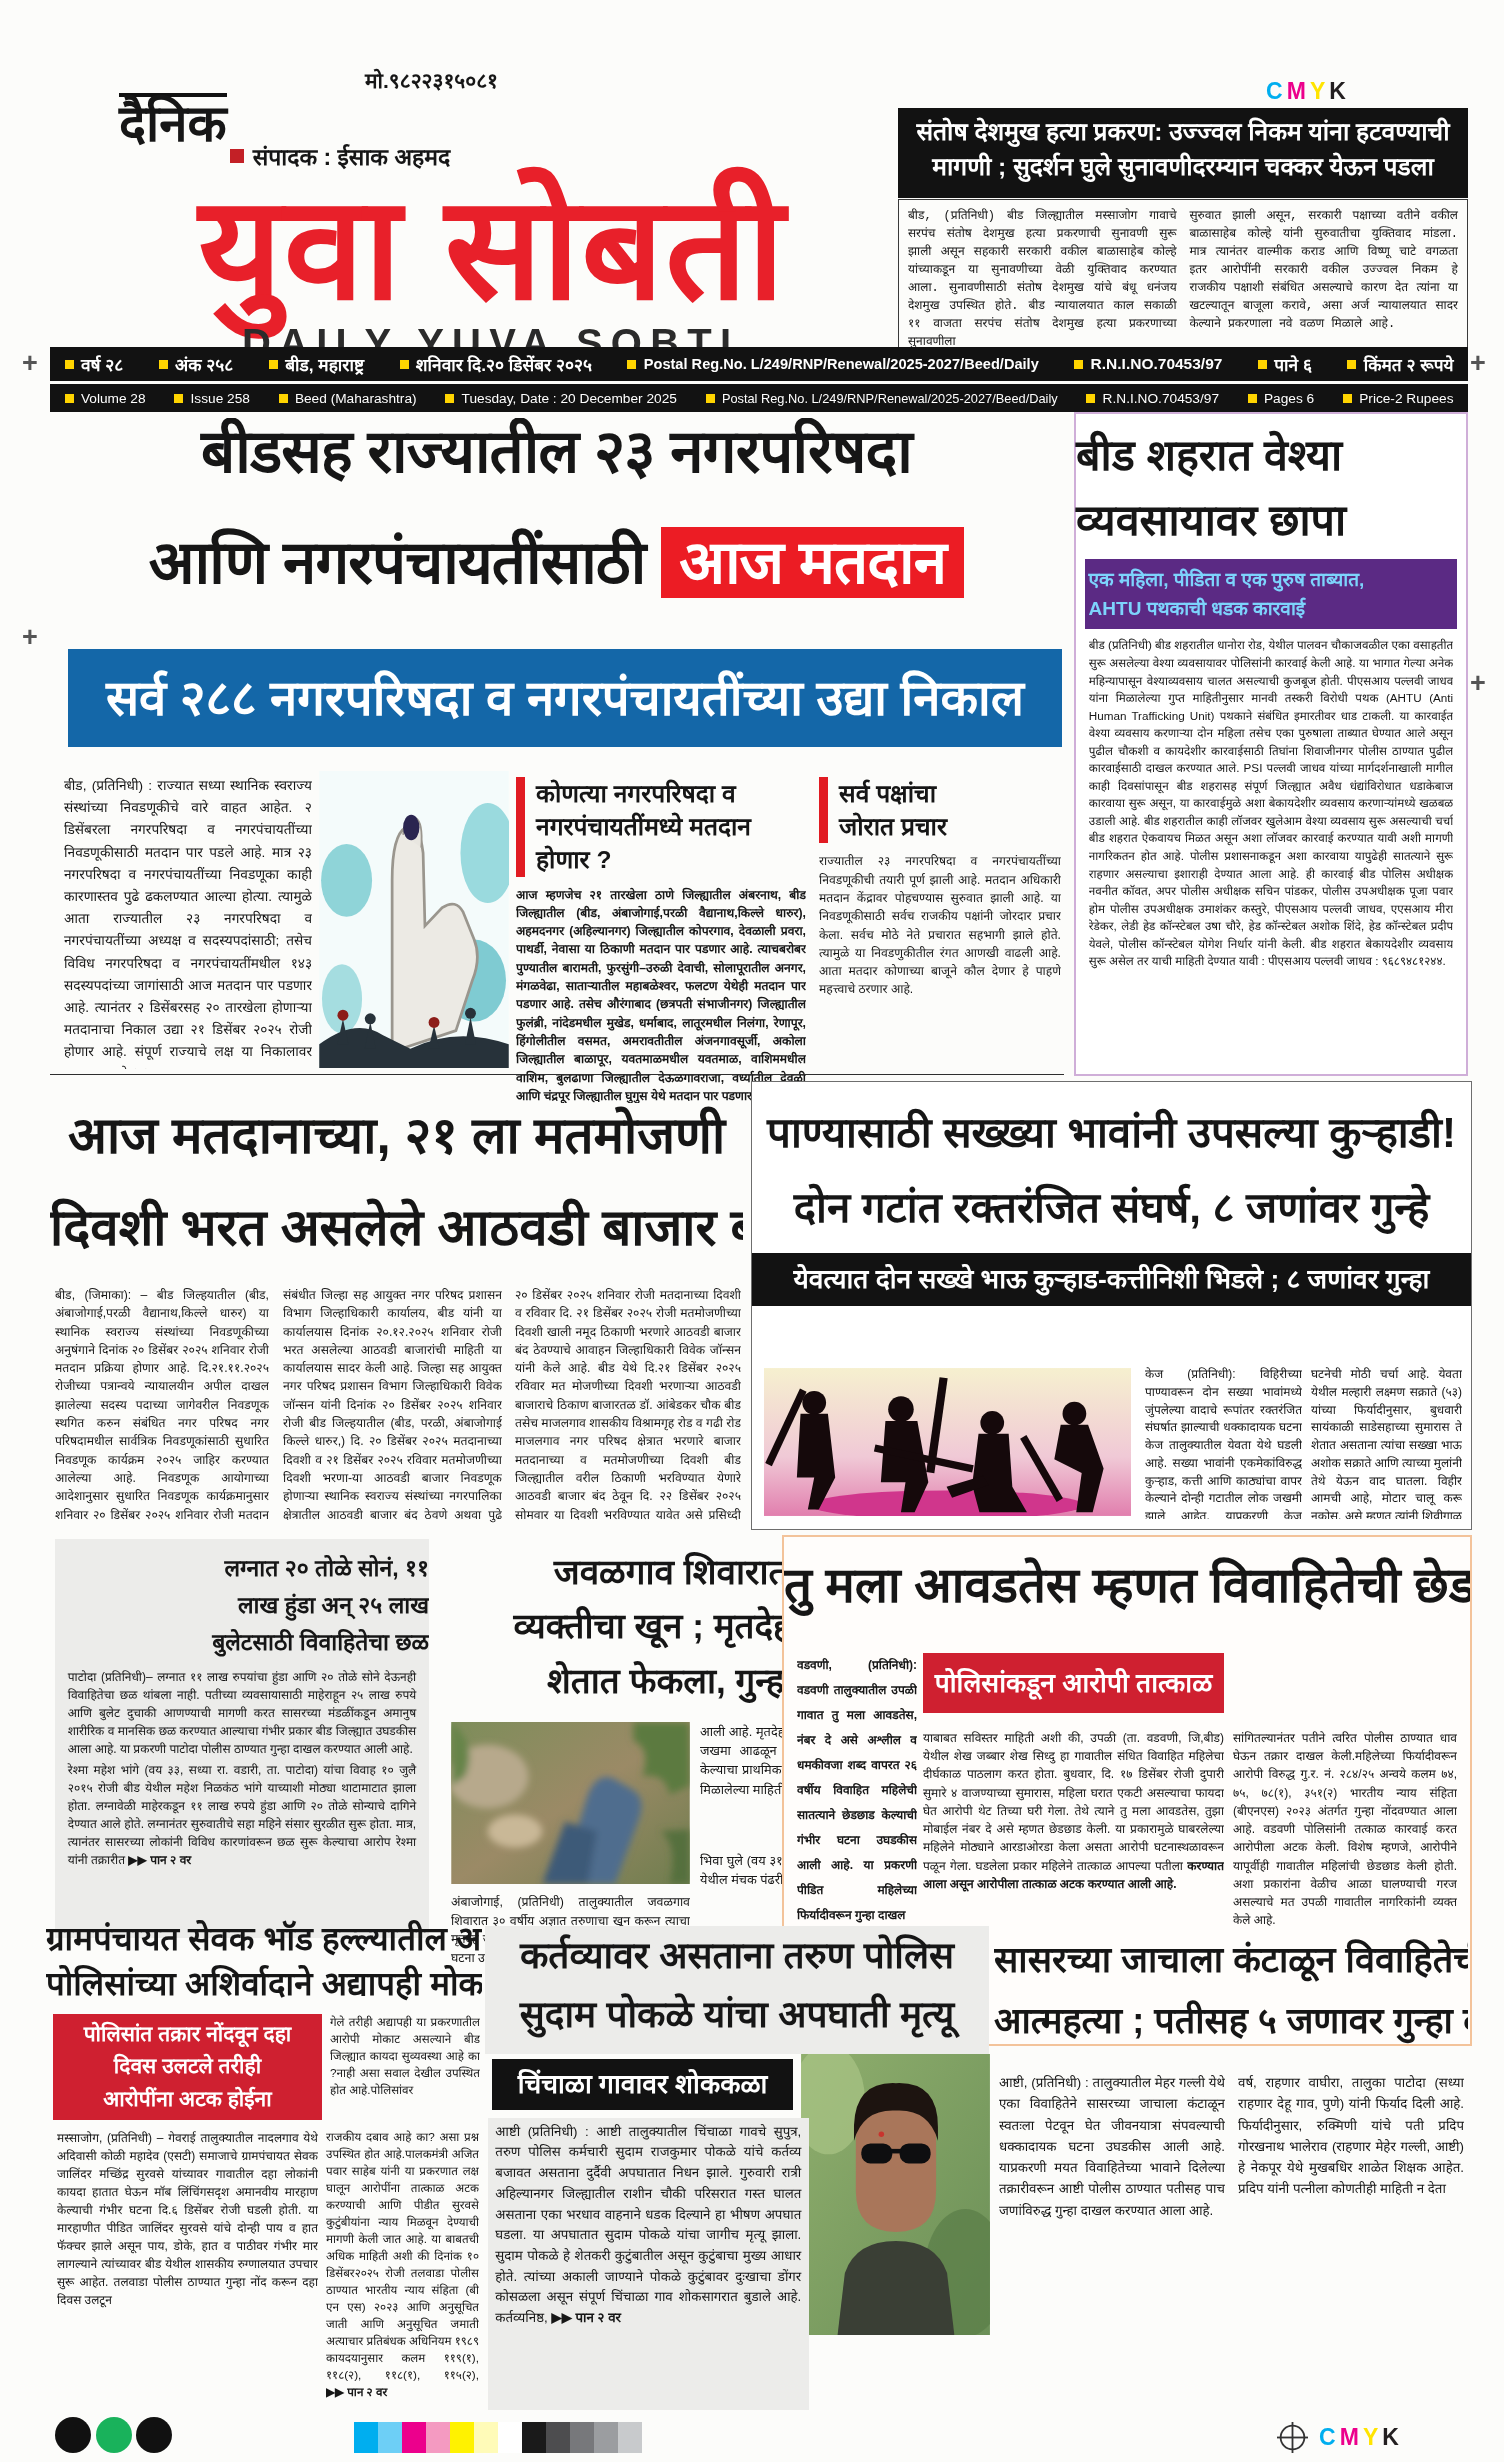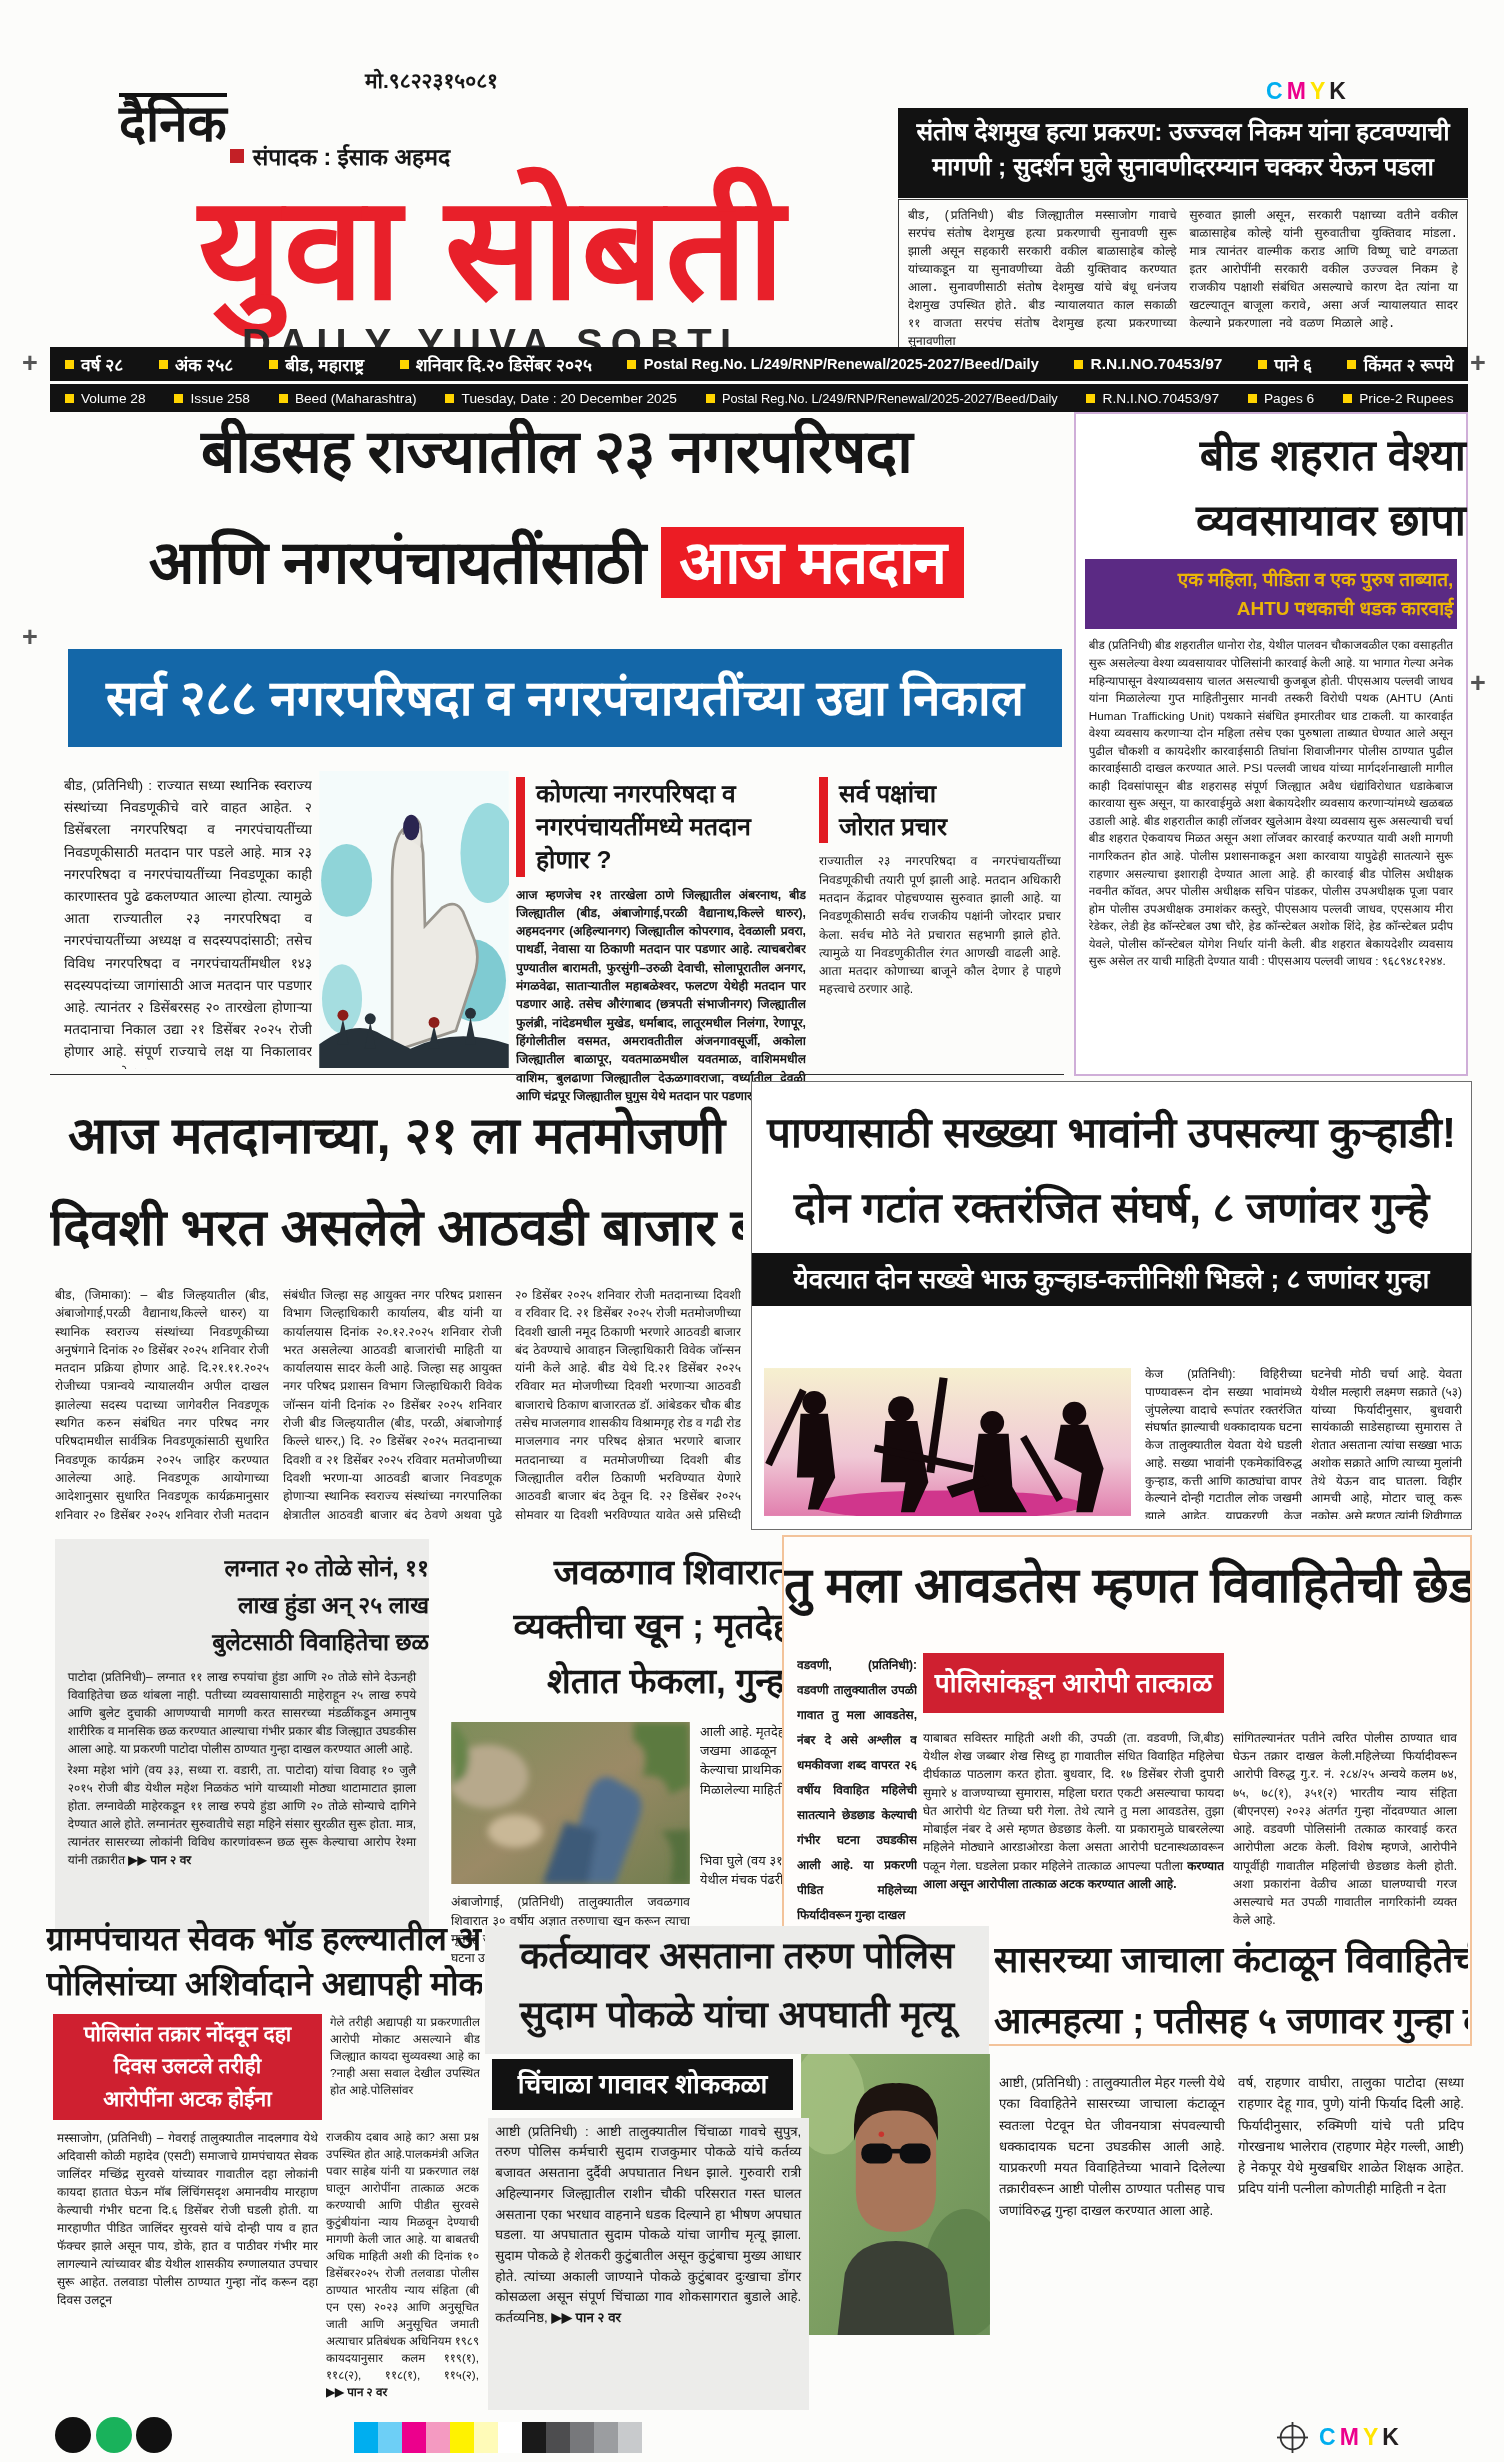--- a/index.html
+++ b/index.html
@@ -28,22 +28,22 @@
   .lead-h{font-size:60px;font-weight:900;letter-spacing:-0.9px;line-height:1.12;white-space:nowrap;}
   .redblock{background:#ec1c24;color:#fff;padding:1.8px 18px;display:inline-block;}
   .band{background:#1467a8;color:#fff;font-size:49px;font-weight:900;line-height:98px;text-align:center;}
   .bodytxt{font-size:13.7px;line-height:1.62;text-align:justify;}
   .small{font-size:12.2px;line-height:1.5;text-align:justify;}
   .redbar{border-left:9px solid #e11b22;padding-left:11px;}
   .subart-h{font-size:24.6px;font-weight:bold;line-height:1.35;}
   .more{font-weight:bold;white-space:nowrap;}
   
   .raidbox{border:2.7px solid #cfaed8;background:#fff;}
-  .raid-h{font-size:43px;font-weight:900;text-align:right;line-height:1.5;}
-  .purplebox{background:#5b2a84;color:#eab308;text-align:right;font-size:19px;font-weight:bold;line-height:1.55;padding:5.5px 3.6px;}
+  .raid-h{font-size:43px;font-weight:900;text-align:left;line-height:1.5;}
+  .purplebox{background:#5b2a84;color:#7dd3fc;text-align:left;font-size:19px;font-weight:bold;line-height:1.55;padding:5.5px 3.6px;}
   
   .h56{font-size:51px;font-weight:900;line-height:1.8;text-align:center;white-space:nowrap;}
   .h47{font-size:42px;font-weight:900;line-height:1.25;text-align:center;white-space:nowrap;}
   .h39{font-size:35px;font-weight:900;line-height:1.55;text-align:center;white-space:nowrap;}
   .h35{font-size:23px;font-weight:900;line-height:1.6;text-align:right;white-space:nowrap;}
   .graybox{background:#ececea;}
   .fightbox{border:1.8px solid #6e6e6e;background:#fff;}
   .orangebox{border:2.7px solid #f3c39a;background:#fffdfb;}
   .redfill{background:#cf2030;color:#fff;font-weight:bold;text-align:center;}
   .rule{border-top:1.8px solid #2e2e2e;}

